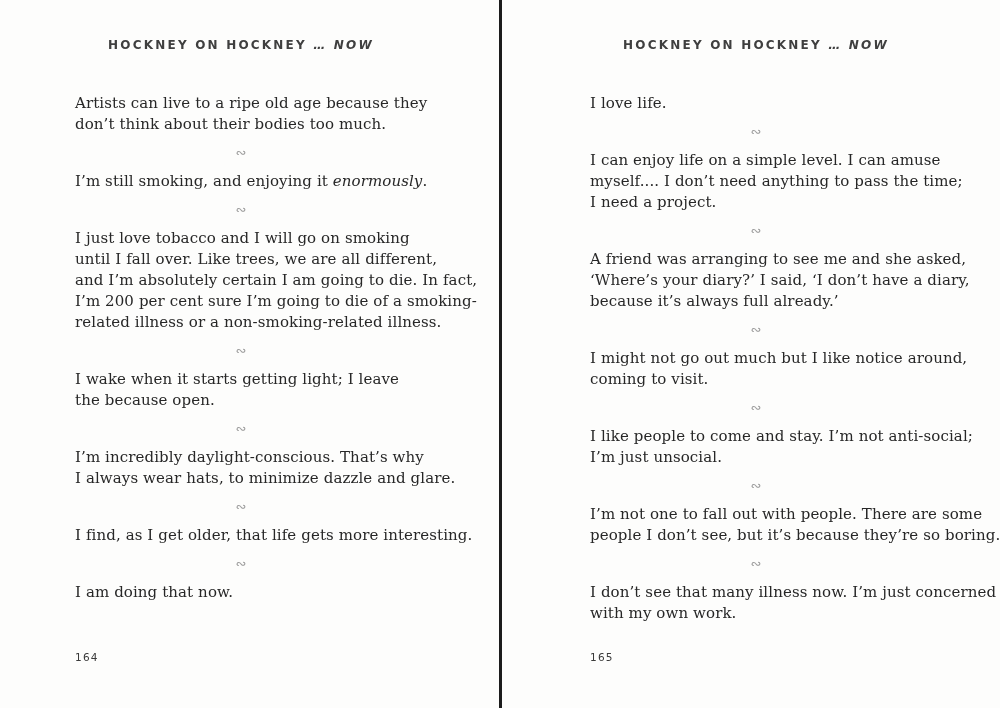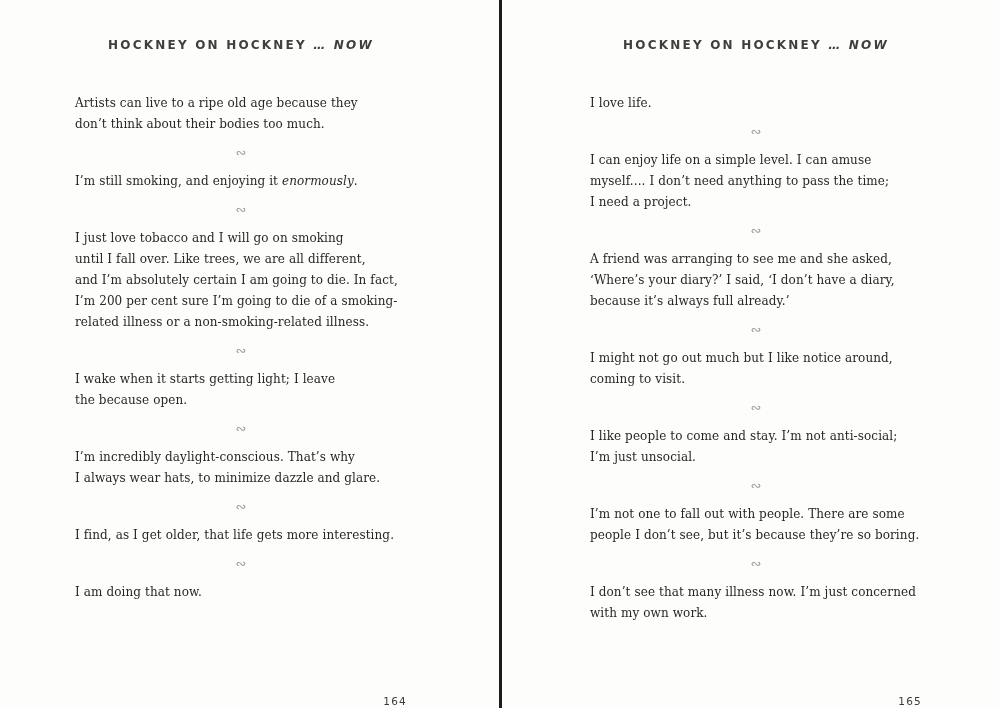--- a/index.html
+++ b/index.html
@@ -52,47 +52,46 @@
     white-space: nowrap;
   }
   .content {
     position: absolute;
     top: 93px;
     left: 0;
     width: 100%;
   }
   .para {
     font-family: "DejaVu Serif", "Liberation Serif", serif;
-    font-size: 12px;
+    font-size: 15px;
     line-height: 21px;
     color: #272727;
     letter-spacing: 0.1px;
   }
   .line { white-space: nowrap; }
   .it { font-style: italic; }
   .orn {
     text-align: center;
     color: #9b9b9b;
     font-family: "DejaVu Sans", sans-serif;
     font-size: 13px;
     line-height: 12px;
     margin: 12px 0;
     user-select: none;
   }
   .pagenum {
     position: absolute;
     top: 651px;
     left: 0;
     width: 100%;
-    text-align: right;
+    text-align: left;
     font-family: "DejaVu Sans", "Liberation Sans", sans-serif;
     font-size: 10.5px;
     letter-spacing: 1.2px;
     color: #3a3a3a;
-    margin-top: 44px;
   }
 </style>
 </head>
 <body>
 
 <div class="spread">
 
   <div class="page left">
     <div class="inner">
       <div class="running-head"><span>HOCKNEY ON HOCKNEY</span><span class="it"> … NOW</span></div>

